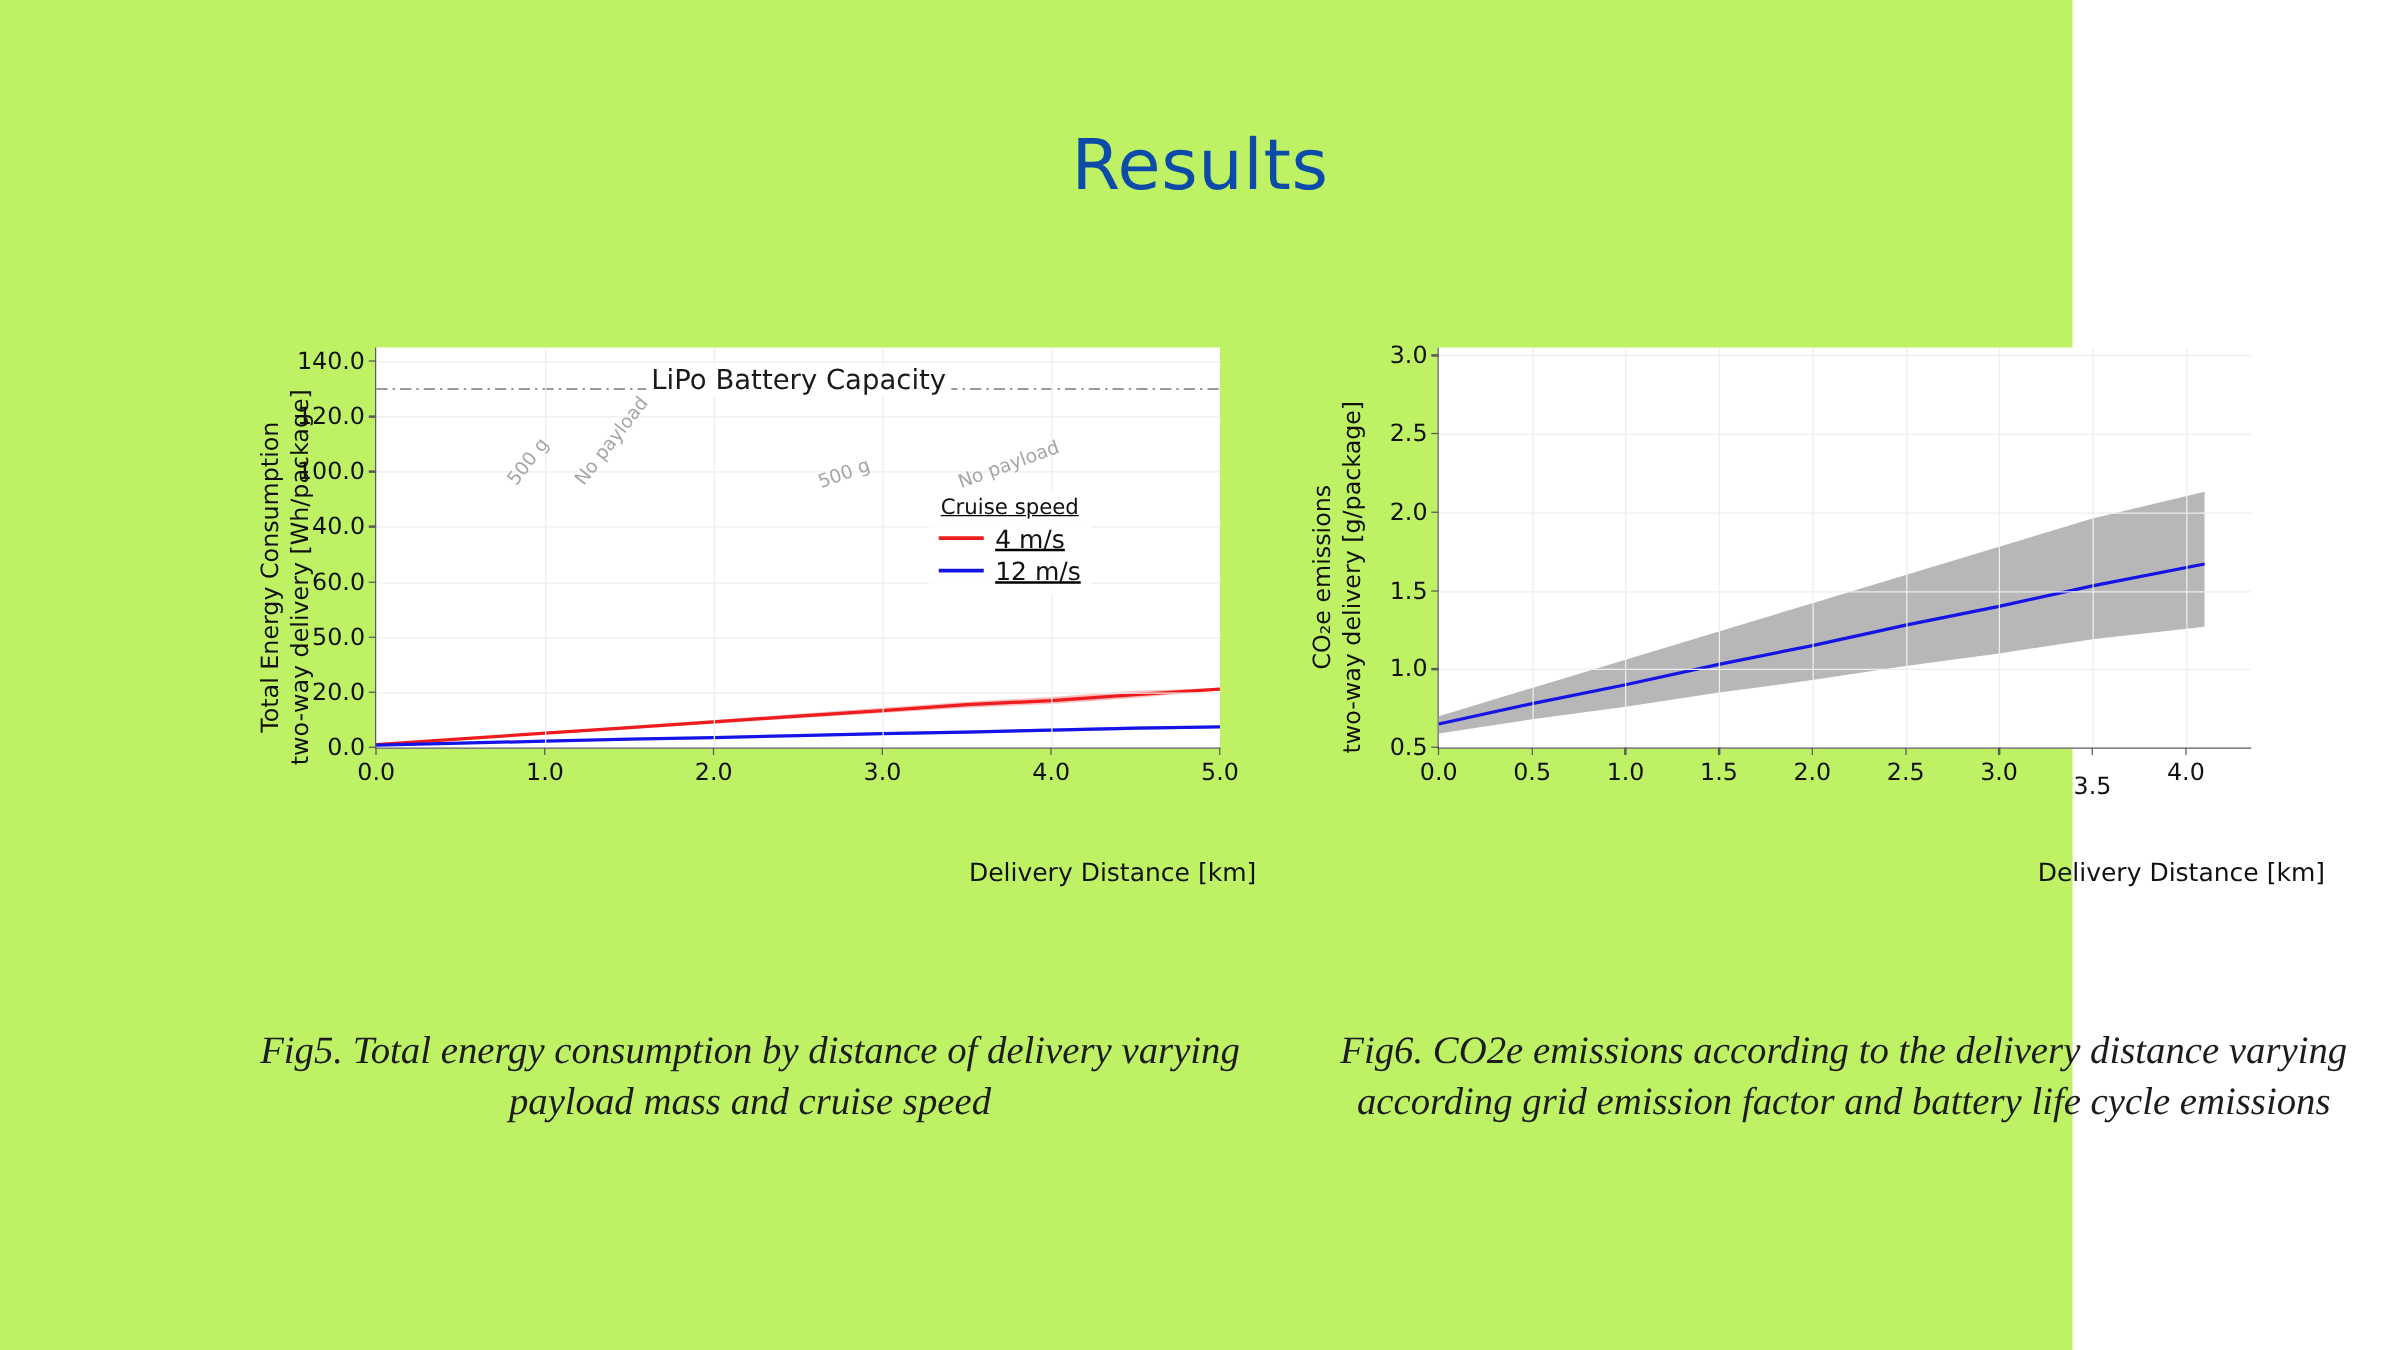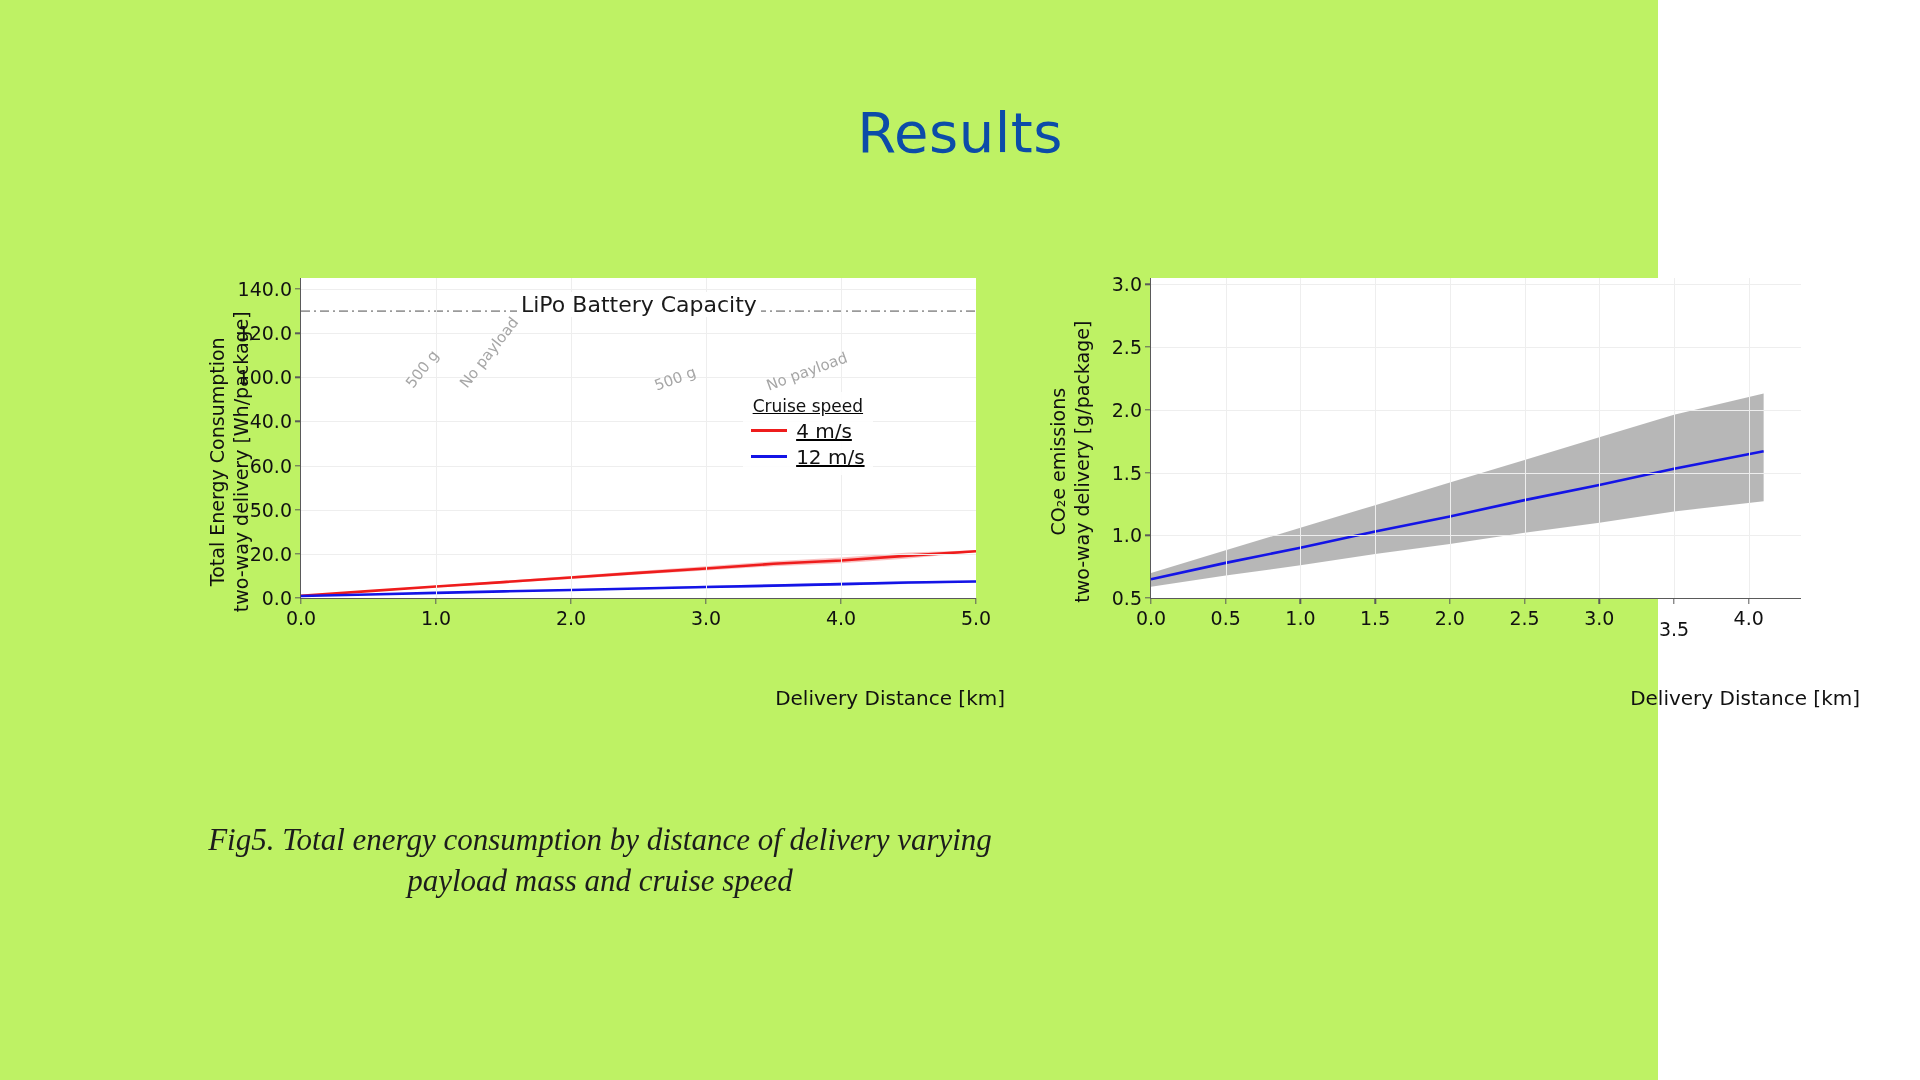--- a/index.html
+++ b/index.html
@@ -319,14 +319,15 @@
           <div class="grid-v" style="left: 597.701px;"></div>
           <div class="tick-x-mark" style="left: 597.701px;"></div>
           <div class="tick-x" style="left: 597.701px;">4.0</div>
         </div>
 
       <div class="xlabel" id="xlabel-right">Delivery Distance [km]</div>
     </div>
   </div>
 
   <div class="caption" id="caption-left">Fig5. Total energy consumption by distance of delivery varying payload mass and cruise speed</div>
+  <div class="caption" id="caption-right">Fig6. CO2e emissions according to the delivery distance varying according grid emission factor and battery life cycle emissions</div>
 
 </div>
 
 </body></html>

